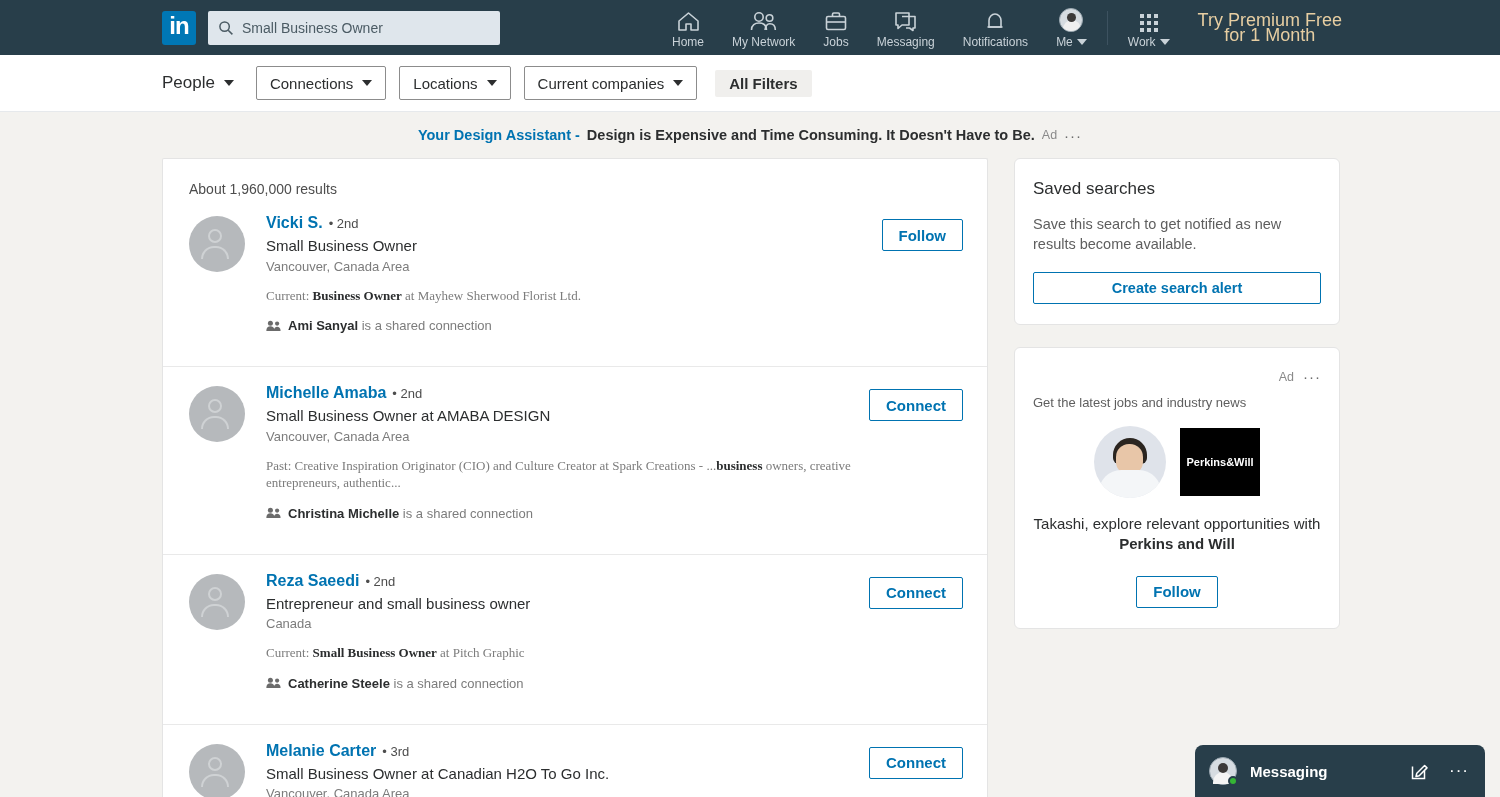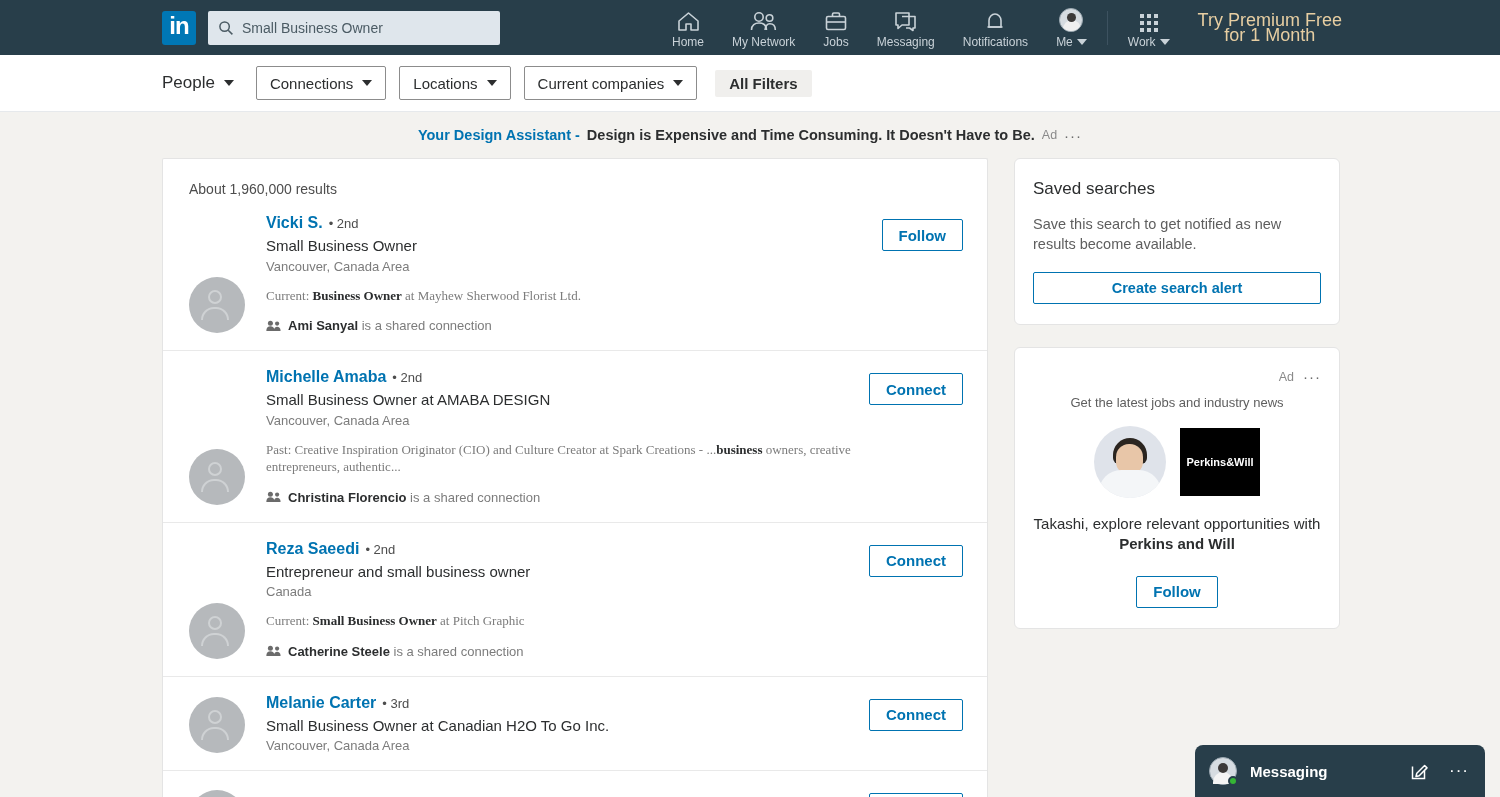--- a/index.html
+++ b/index.html
@@ -95,22 +95,22 @@
   .page { display: flex; padding: 0 0 0 162px; gap: 26px; }
   .results {
     width: 826px; background: #fff;
     border: 1px solid #e4e4e4; border-radius: 2px; border-bottom: none;
     padding: 0 0 0 0;
   }
   .results-count {
     font-size: 14px; color: #4d4d4d; padding: 22px 0 0 26px;
   }
   .result {
-    display: flex; padding: 17px 24px 17px 26px;
-    border-bottom: 1px solid #e9e9e9; position: relative; align-items: flex-end;
+    display: flex; padding: 17px 24px 33px 26px;
+    border-bottom: 1px solid #e9e9e9; position: relative;
   }
   .result:last-child { border-bottom: none; }
   .avatar-lg {
     width: 56px; height: 56px; border-radius: 50%; background: #b6b9bc;
     flex: none; position: relative; margin-top: 2px;
   }
   .avatar-lg .h { position: absolute; width: 14px; height: 14px; border-radius: 50%; border: 2px solid #cfd2d4; left: 19px; top: 13px; }
   .avatar-lg .b { position: absolute; width: 28px; height: 13px; border-radius: 14px 14px 0 0; border: 2px solid #cfd2d4; border-bottom: none; left: 12px; top: 30px; }
   .rinfo { margin-left: 21px; flex: 1; min-width: 0; }
   .rname-row { display: flex; align-items: baseline; gap: 6px; }
@@ -145,21 +145,21 @@
   .card-text { font-size: 14.5px; color: #5e5e5e; margin-top: 16px; line-height: 1.35; }
   .btn-wide {
     margin-top: 18px; width: 100%; height: 32px;
     border: 1px solid #0073b1; border-radius: 2px; background: #fff;
     color: #0073b1; font-size: 14.5px; font-weight: bold;
     font-family: "Liberation Sans", sans-serif; cursor: pointer;
   }
   .ad-head { display: flex; align-items: center; justify-content: flex-end; gap: 9px; }
   .ad-head .ad { font-size: 12.5px; color: #8a8a8a; }
   .ad-head .dots { font-size: 15px; color: #6b6b6b; letter-spacing: 1px; cursor: pointer; }
-  .ad-sub { text-align: center; font-size: 13px; color: #5e5e5e; margin-top: 10px; }
+  .ad-sub { text-align: left; font-size: 13px; color: #5e5e5e; margin-top: 10px; }
   .ad-imgs { display: flex; align-items: center; justify-content: center; gap: 14px; margin-top: 16px; }
   .ad-person {
     width: 72px; height: 72px; border-radius: 50%; overflow: hidden;
     background: #dfe3ea; position: relative; flex: none;
   }
   .ad-person .hair { position: absolute; width: 34px; height: 26px; background: #2b2520; border-radius: 17px 17px 6px 6px; left: 19px; top: 12px; }
   .ad-person .face { position: absolute; width: 27px; height: 30px; background: #e8c6a8; border-radius: 13px 13px 12px 12px; left: 22px; top: 18px; }
   .ad-person .shirt { position: absolute; width: 62px; height: 28px; background: #f4f6f8; border-radius: 22px 22px 0 0; left: 5px; bottom: 0; }
   .ad-logo {
     width: 80px; height: 68px; background: #000; flex: none;
@@ -376,21 +376,21 @@
         <div class="rextra">
           <span>Past: Creative Inspiration Originator (CIO) and Culture Creator at Spark Creations - ...</span><b>business</b><span> owners, creative entrepreneurs, authentic...</span>
         </div>
         <div class="rshared">
           <svg width="15" height="12" viewBox="0 0 15 12">
             <circle cx="4.4" cy="3.2" r="2.5" fill="#6b6b6b"></circle>
             <path d="M0.3 11 C0.3 7.6 2.2 6.2 4.4 6.2 C6.6 6.2 8.5 7.6 8.5 11 Z" fill="#6b6b6b"></path>
             <circle cx="11.1" cy="3.6" r="2.1" fill="#6b6b6b"></circle>
             <path d="M7.6 11 C8 8 9.5 6.8 11.1 6.8 C12.9 6.8 14.6 8 14.6 11 Z" fill="#6b6b6b"></path>
           </svg>
-          <span><b>Christina Florencio</b><span> is a shared connection</span></span>
+          <span><b>Christina Michelle</b><span> is a shared connection</span></span>
         </div>
       </div>
       <button class="btn-action">Connect</button>
     </div>
 
     <div class="result">
       <div class="avatar-lg">
           <span class="h"></span>
           <span class="b"></span>
         </div>

